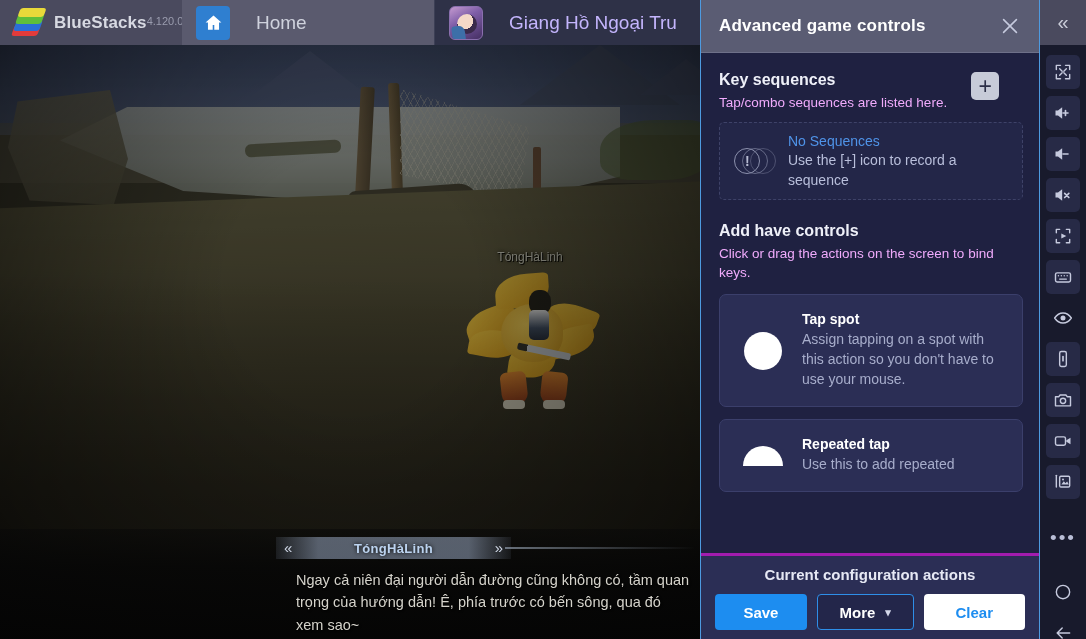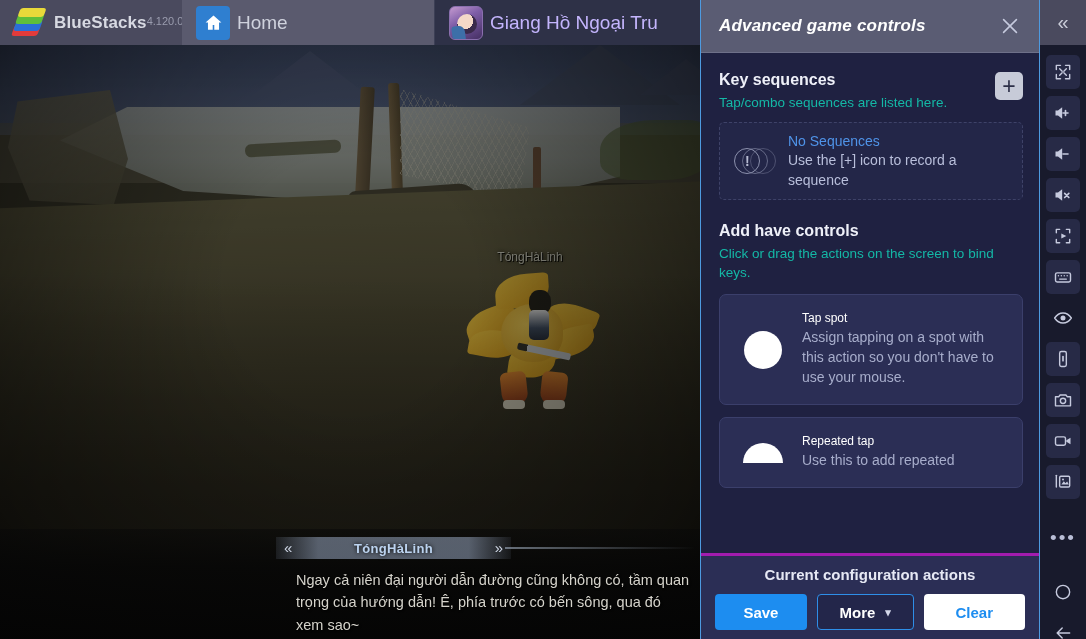--- a/index.html
+++ b/index.html
@@ -34,21 +34,21 @@
   .bs-logo i { position: absolute; display:block; width: 26px; height: 11px; border-radius: 3px; transform: skewX(-20deg);}
   .bs-logo i.r { background: #e23b3b; left: 1px; top: 17px; }
   .bs-logo i.b { background: #2a6fd6; left: 3px; top: 12px; }
   .bs-logo i.g { background: #5fbf3a; left: 5px; top: 5px; }
   .bs-logo i.y { background: #e8d93a; left: 7px; top: 0px; height: 9px;}
   .bs-names { display: flex; flex-direction: row; justify-content: center; line-height: 1.05; }
   .bs-title { color: #d7d9e2; font-size: 17px; font-weight: bold; letter-spacing: .1px;}
   .bs-ver { color: #9a9cae; font-size: 11px; margin-top: 2px; }
 
   .tab {
-    display: flex; align-items: center; gap: 7px;
+    display: flex; align-items: center; gap: 26px;
     padding: 0 14px;
     position: relative;
     cursor: pointer;
   }
   .tab.home {
     width: 252px;
     background: #5a5a6e;
   }
   .tab.app {
     flex: 1;
@@ -255,35 +255,35 @@
     display: flex; flex-direction: column;
     z-index: 25;
   }
   .panel-header {
     height: 53px; flex: none;
     background: #5a5c73;
     display: flex; align-items: center; justify-content: space-between;
     padding: 0 14px 0 18px;
     border-bottom: 1px solid #6e7089;
   }
-  .panel-title { color: #ffffff; font-size: 17px; font-weight: bold; letter-spacing: .2px; font-style: italic;}
+  .panel-title { color: #ffffff; font-size: 17px; font-weight: bold; letter-spacing: .2px;}
   .close-x {
     width: 30px; height: 30px; cursor: pointer;
     display: flex; align-items: center; justify-content: center;
   }
   .close-x svg { width: 22px; height: 22px; stroke: #d2d4dd; stroke-width: 2.2; }
 
   .panel-body {
     flex: 1; overflow: hidden; position: relative;
     padding: 18px 16px 0 18px;
   }
   .sec-title { color: #eef0f8; font-size: 16px; font-weight: bold; }
-  .sec-sub { color: #14b8a6; font-size: 13.5px; line-height: 1.42; margin-top: 4px; }
-
-  .sec-head { display: flex; align-items: flex-start; justify-content: space-between; }
+  .sec-sub { color: #f0abfc; font-size: 13.5px; line-height: 1.42; margin-top: 4px; }
+
+  .sec-head { display: flex; align-items: flex-start; justify-content: flex-start; gap: 24px; }
   .plus-btn {
     width: 28px; height: 28px; flex: none;
     background: #c7cbd8; border-radius: 5px; cursor: pointer;
     display: flex; align-items: center; justify-content: center;
     color: #2c2f47; font-size: 23px; line-height: 1; font-weight: 300;
     margin-top: 1px;
   }
 
   .seq-card {
     margin-top: 10px; height: 78px;
@@ -316,21 +316,21 @@
   .action-card {
     background: #2b2e55; border: 1px solid #3b3f6b; border-radius: 7px;
     display: flex; align-items: center; gap: 18px;
     padding: 16px 16px 16px 22px;
     margin-bottom: 12px; cursor: pointer;
   }
   .ac-glyph { width: 42px; flex: none; display: flex; align-items: center; justify-content: center; }
   .dot-circle { width: 38px; height: 38px; border-radius: 50%; background: #ffffff; }
   .dot-half { width: 40px; height: 20px; border-radius: 20px 20px 0 0; background: #ffffff; }
   .ac-text { flex: 1; }
-  .ac-title { color: #ffffff; font-size: 12px; font-weight: normal; }
+  .ac-title { color: #ffffff; font-size: 14px; font-weight: bold; }
   .ac-desc { color: #a7adcb; font-size: 14px; line-height: 1.42; margin-top: 3px; }
 
   .panel-footer {
     flex: none; height: 86px;
     background: #2b2e55;
     border-top: 3px solid #a21caf;
     padding: 10px 14px 0 14px;
   }
   .footer-title {
     color: #e6e8f4; font-size: 15px; font-weight: bold;

